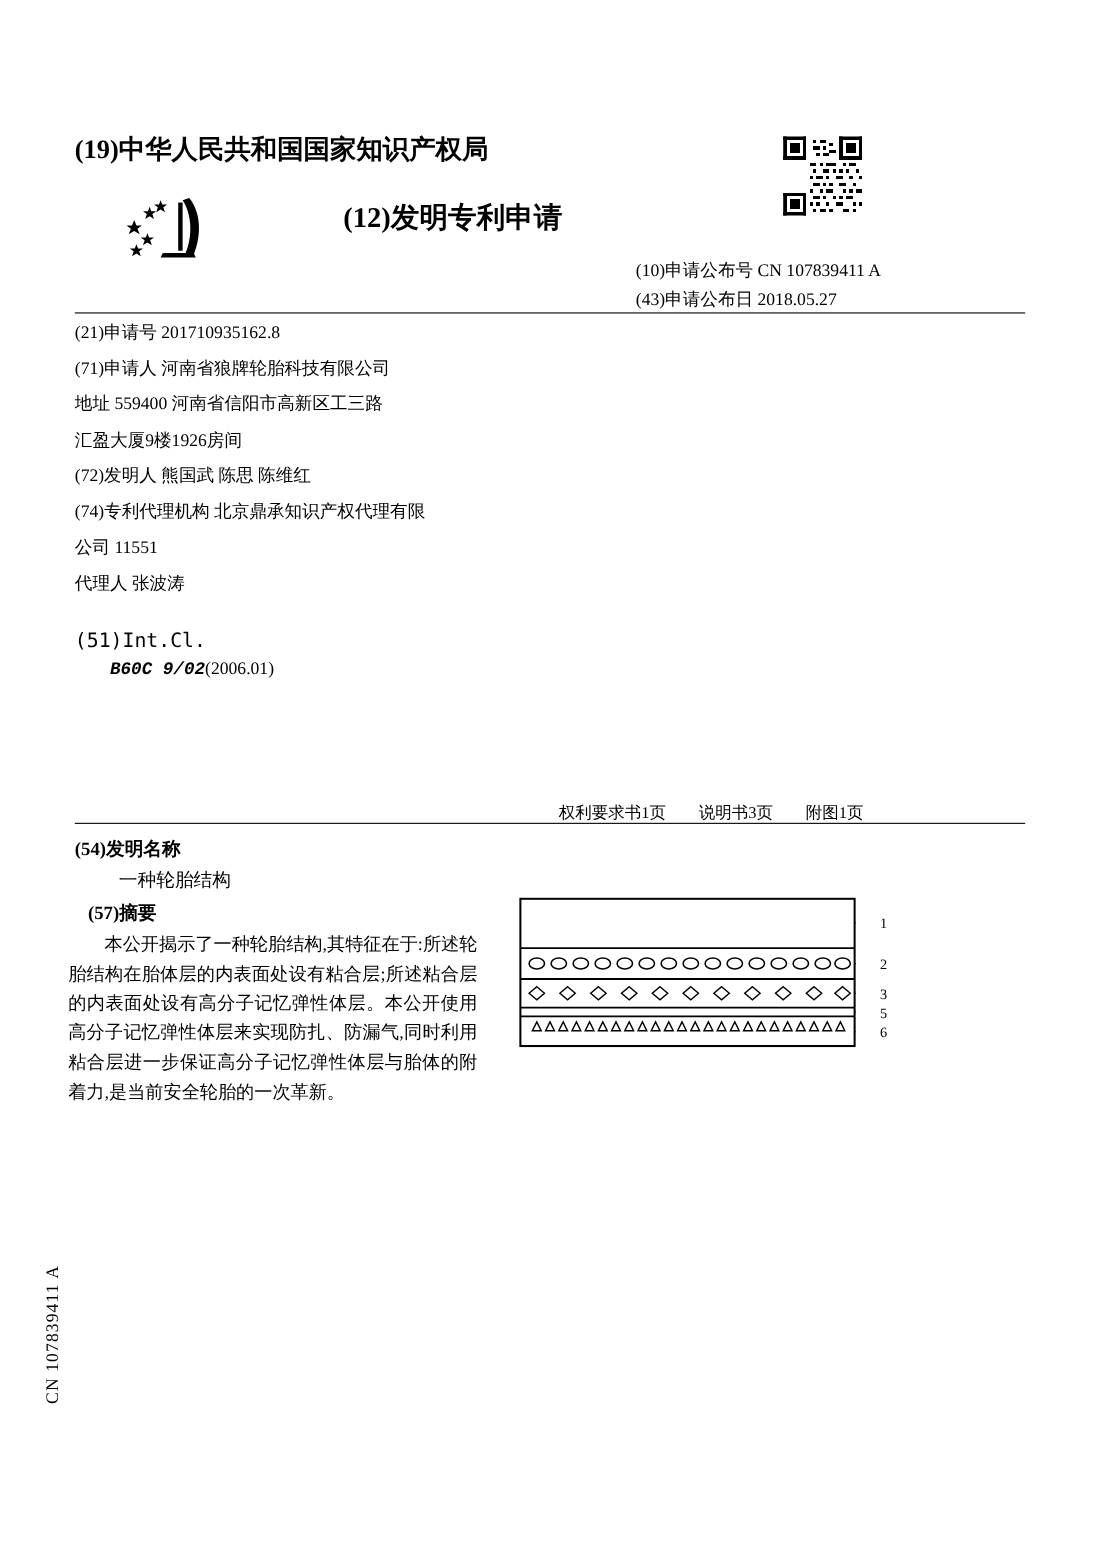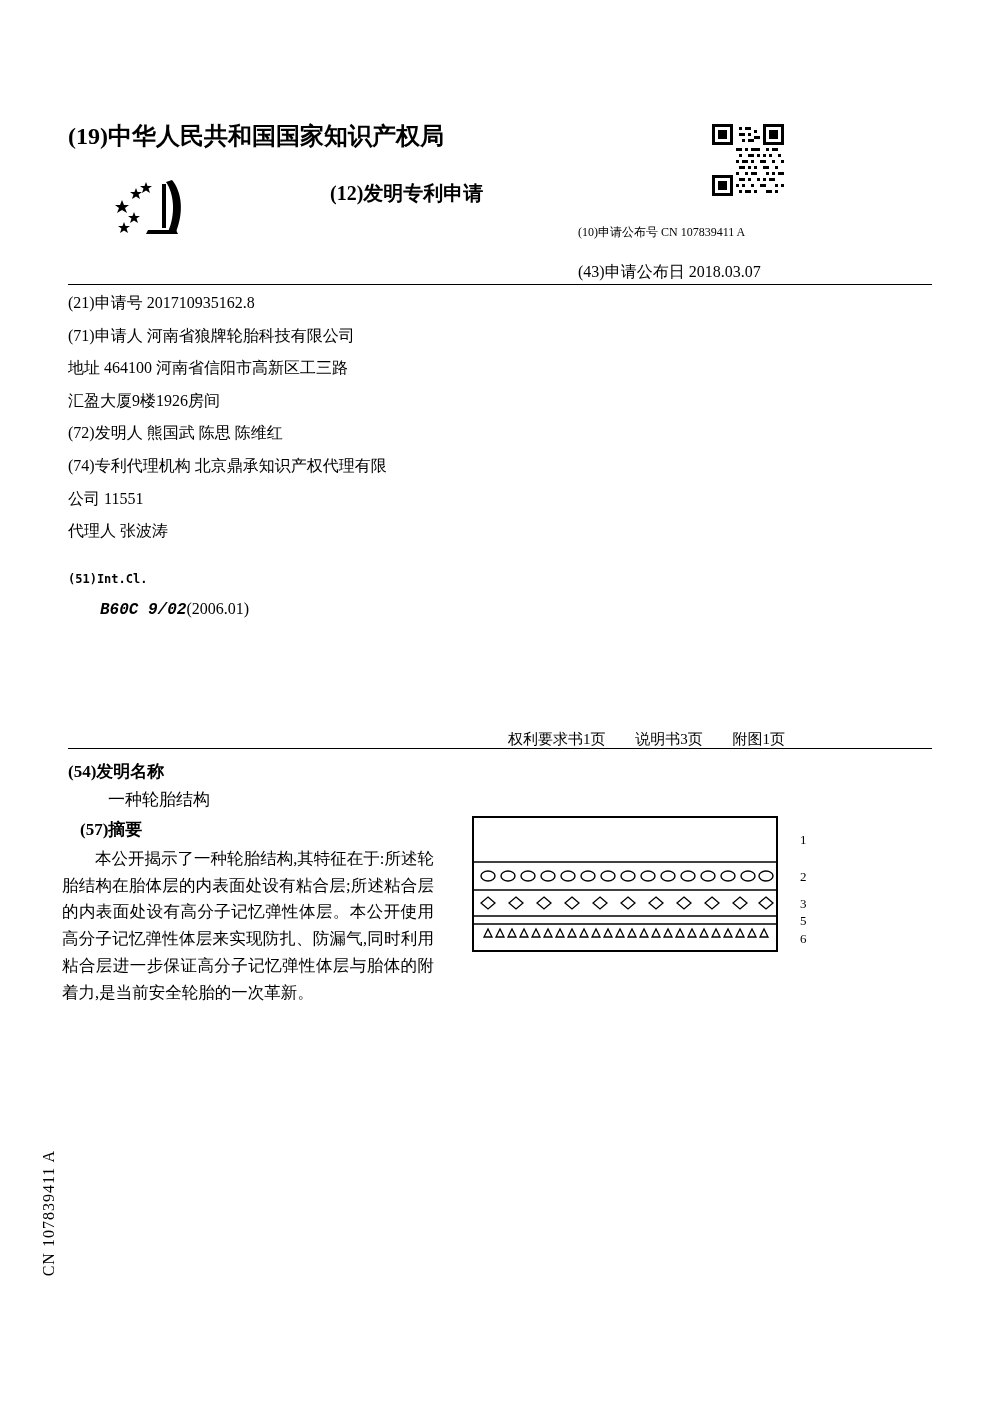--- a/index.html
+++ b/index.html
@@ -19,39 +19,39 @@
   .office {
     position:absolute;
     left:68px; top:120px;
     font-size:24px;
     font-weight:bold;
     letter-spacing:0px;
     white-space:nowrap;
   }
   .title-main {
     position:absolute;
-    left:330px; top:180px;
-    font-size:20px;
+    left:312px; top:180px;
+    font-size:26px;
     font-weight:bold;
     white-space:nowrap;
   }
   .logo {
     position:absolute;
     left:110px; top:178px;
     width:110px; height:62px;
   }
   .qr {
     position:absolute;
     left:712px; top:124px;
     width:72px; height:72px;
   }
   .pubno {
     position:absolute;
-    left:578px; top:224px;
-    font-size:12px;
+    left:578px; top:236px;
+    font-size:16px;
     white-space:nowrap;
   }
   .pubdate {
     position:absolute;
     left:578px; top:262px;
     font-size:16px;
     white-space:nowrap;
   }
   .rule {
     position:absolute;
@@ -64,21 +64,21 @@
   
   .bib { position:absolute; left:68px; top:292px; width:520px; font-size:16px; }
   .bib .line { margin:0; padding:0 0 11px 0; white-space:nowrap; line-height:1.35; }
   .bib .tag { font-weight:normal; }
   .bib .mono { font-family:"Liberation Serif", serif;text-align:right; }
   .indent1 { padding-left:40px; }
   .indent3 { padding-left:156px; }
   .intcl {
     position:absolute; left:68px; top:572px;
     font-family:"DejaVu Sans Mono", monospace;
-    font-size:12px; font-weight:bold;
+    font-size:18px; font-weight:normal;
   }
   .intcl-sub {
     position:absolute; left:100px; top:600px;
     font-size:16px;
   }
   .intcl-sub i { font-family:"Liberation Serif", serif; }
 
   
   .pagecount {
     position:absolute;
@@ -233,36 +233,36 @@
         <rect x="9" y="22" width="1" height="1"></rect>
           <rect x="11" y="22" width="2" height="1"></rect>
         <rect x="14" y="22" width="1" height="1"></rect>
           <rect x="18" y="22" width="2" height="1"></rect>
         <rect x="21" y="22" width="1" height="1"></rect>
       </g>
     </svg>
   </div>
 
   <div class="pubno">(10)申请公布号 CN 107839411 A</div>
-  <div class="pubdate">(43)申请公布日 2018.03.07</div>
+  <div class="pubdate">(43)申请公布日 2018.05.27</div>
 
   <div class="rule rule-top"></div>
 
   <div class="bib">
     <p class="line">
       <span class="tag">(21)申请号</span>
       <span class="mono">201710935162.8</span>
     </p>
     <p class="line">
       <span class="tag">(71)申请人</span>
       <span>河南省狼牌轮胎科技有限公司</span>
     </p>
     <p class="line indent1">
       <span class="tag">地址</span>
-      <span>464100  河南省信阳市高新区工三路</span>
+      <span>559400  河南省信阳市高新区工三路</span>
     </p>
     <p class="line indent3">
       <span>汇盈大厦9楼1926房间</span>
     </p>
     <p class="line">
       <span class="tag">(72)发明人</span>
       <span>熊国武    陈思    陈维红</span>
     </p>
     <p class="line">
       <span class="tag">(74)专利代理机构</span>

